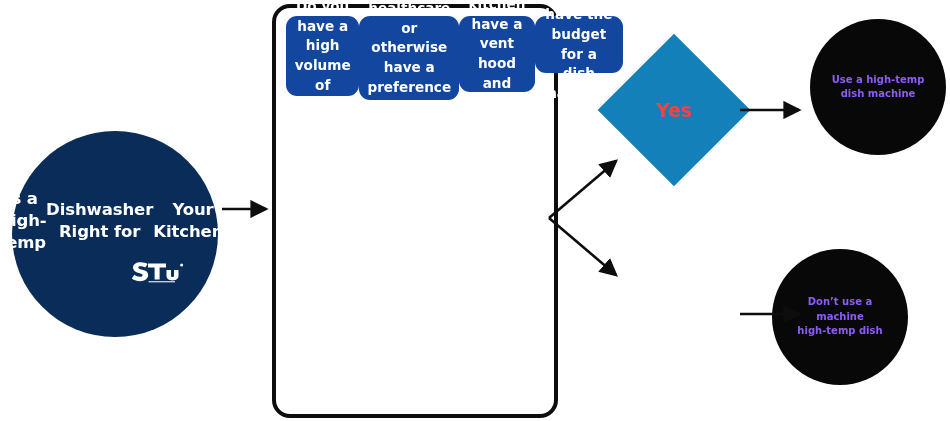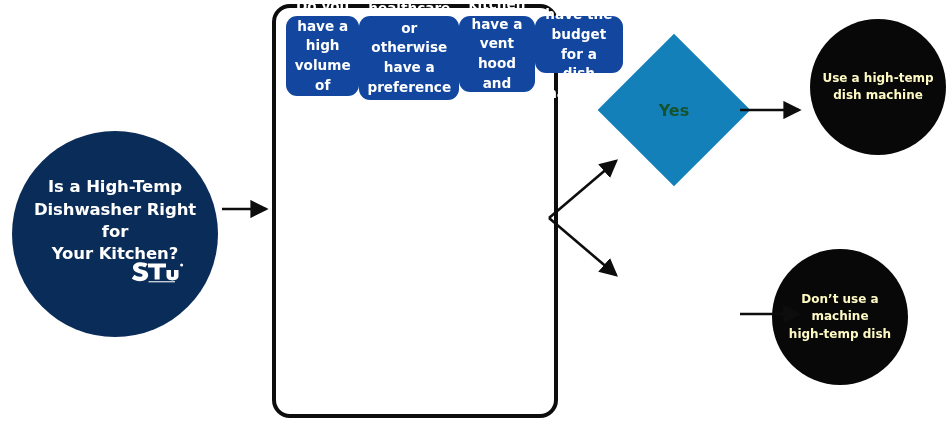--- a/index.html
+++ b/index.html
@@ -21,21 +21,21 @@
   
   .start-circle {
     position: absolute;
     left: 12px;
     top: 131px;
     width: 206px;
     height: 206px;
     border-radius: 50%;
     background: #0a2c58;
     display: flex;
-    flex-direction: column;
+    flex-direction: row;
     align-items: center;
     justify-content: center;
     box-sizing: border-box;
     padding: 0 14px 26px 14px;
   }
   .start-circle-text {
     color: #ffffff;
     font-size: 16.5px;
     font-weight: bold;
     line-height: 1.35;
@@ -104,43 +104,43 @@
     transform: rotate(45deg);
   }
   .diamond-label {
     position: absolute;
     left: 0; top: 0;
     width: 100%;
     height: 100%;
     display: flex;
     align-items: center;
     justify-content: center;
-    color: #14532d;
-    font-size: 16px;
+    color: #ef4444;
+    font-size: 19px;
     font-weight: bold;
   }
   #diamond-yes { left: 620px; top: 56px; }
   #diamond-no  { left: 620px; top: 260px; }
 
   
   .end-circle {
     position: absolute;
     width: 136px;
     height: 136px;
     border-radius: 50%;
     background: #080808;
     display: flex;
     align-items: center;
     justify-content: center;
     box-sizing: border-box;
     padding: 0 12px;
   }
   .end-circle-text {
-    color: #fef9c3;
-    font-size: 12px;
+    color: #8b5cf6;
+    font-size: 10px;
     font-weight: bold;
     line-height: 1.45;
     text-align: center;
   }
   #end-yes { left: 810px; top: 19px; }
   #end-no  { left: 772px; top: 249px; }
 
   
   #arrow-layer {
     position: absolute;

